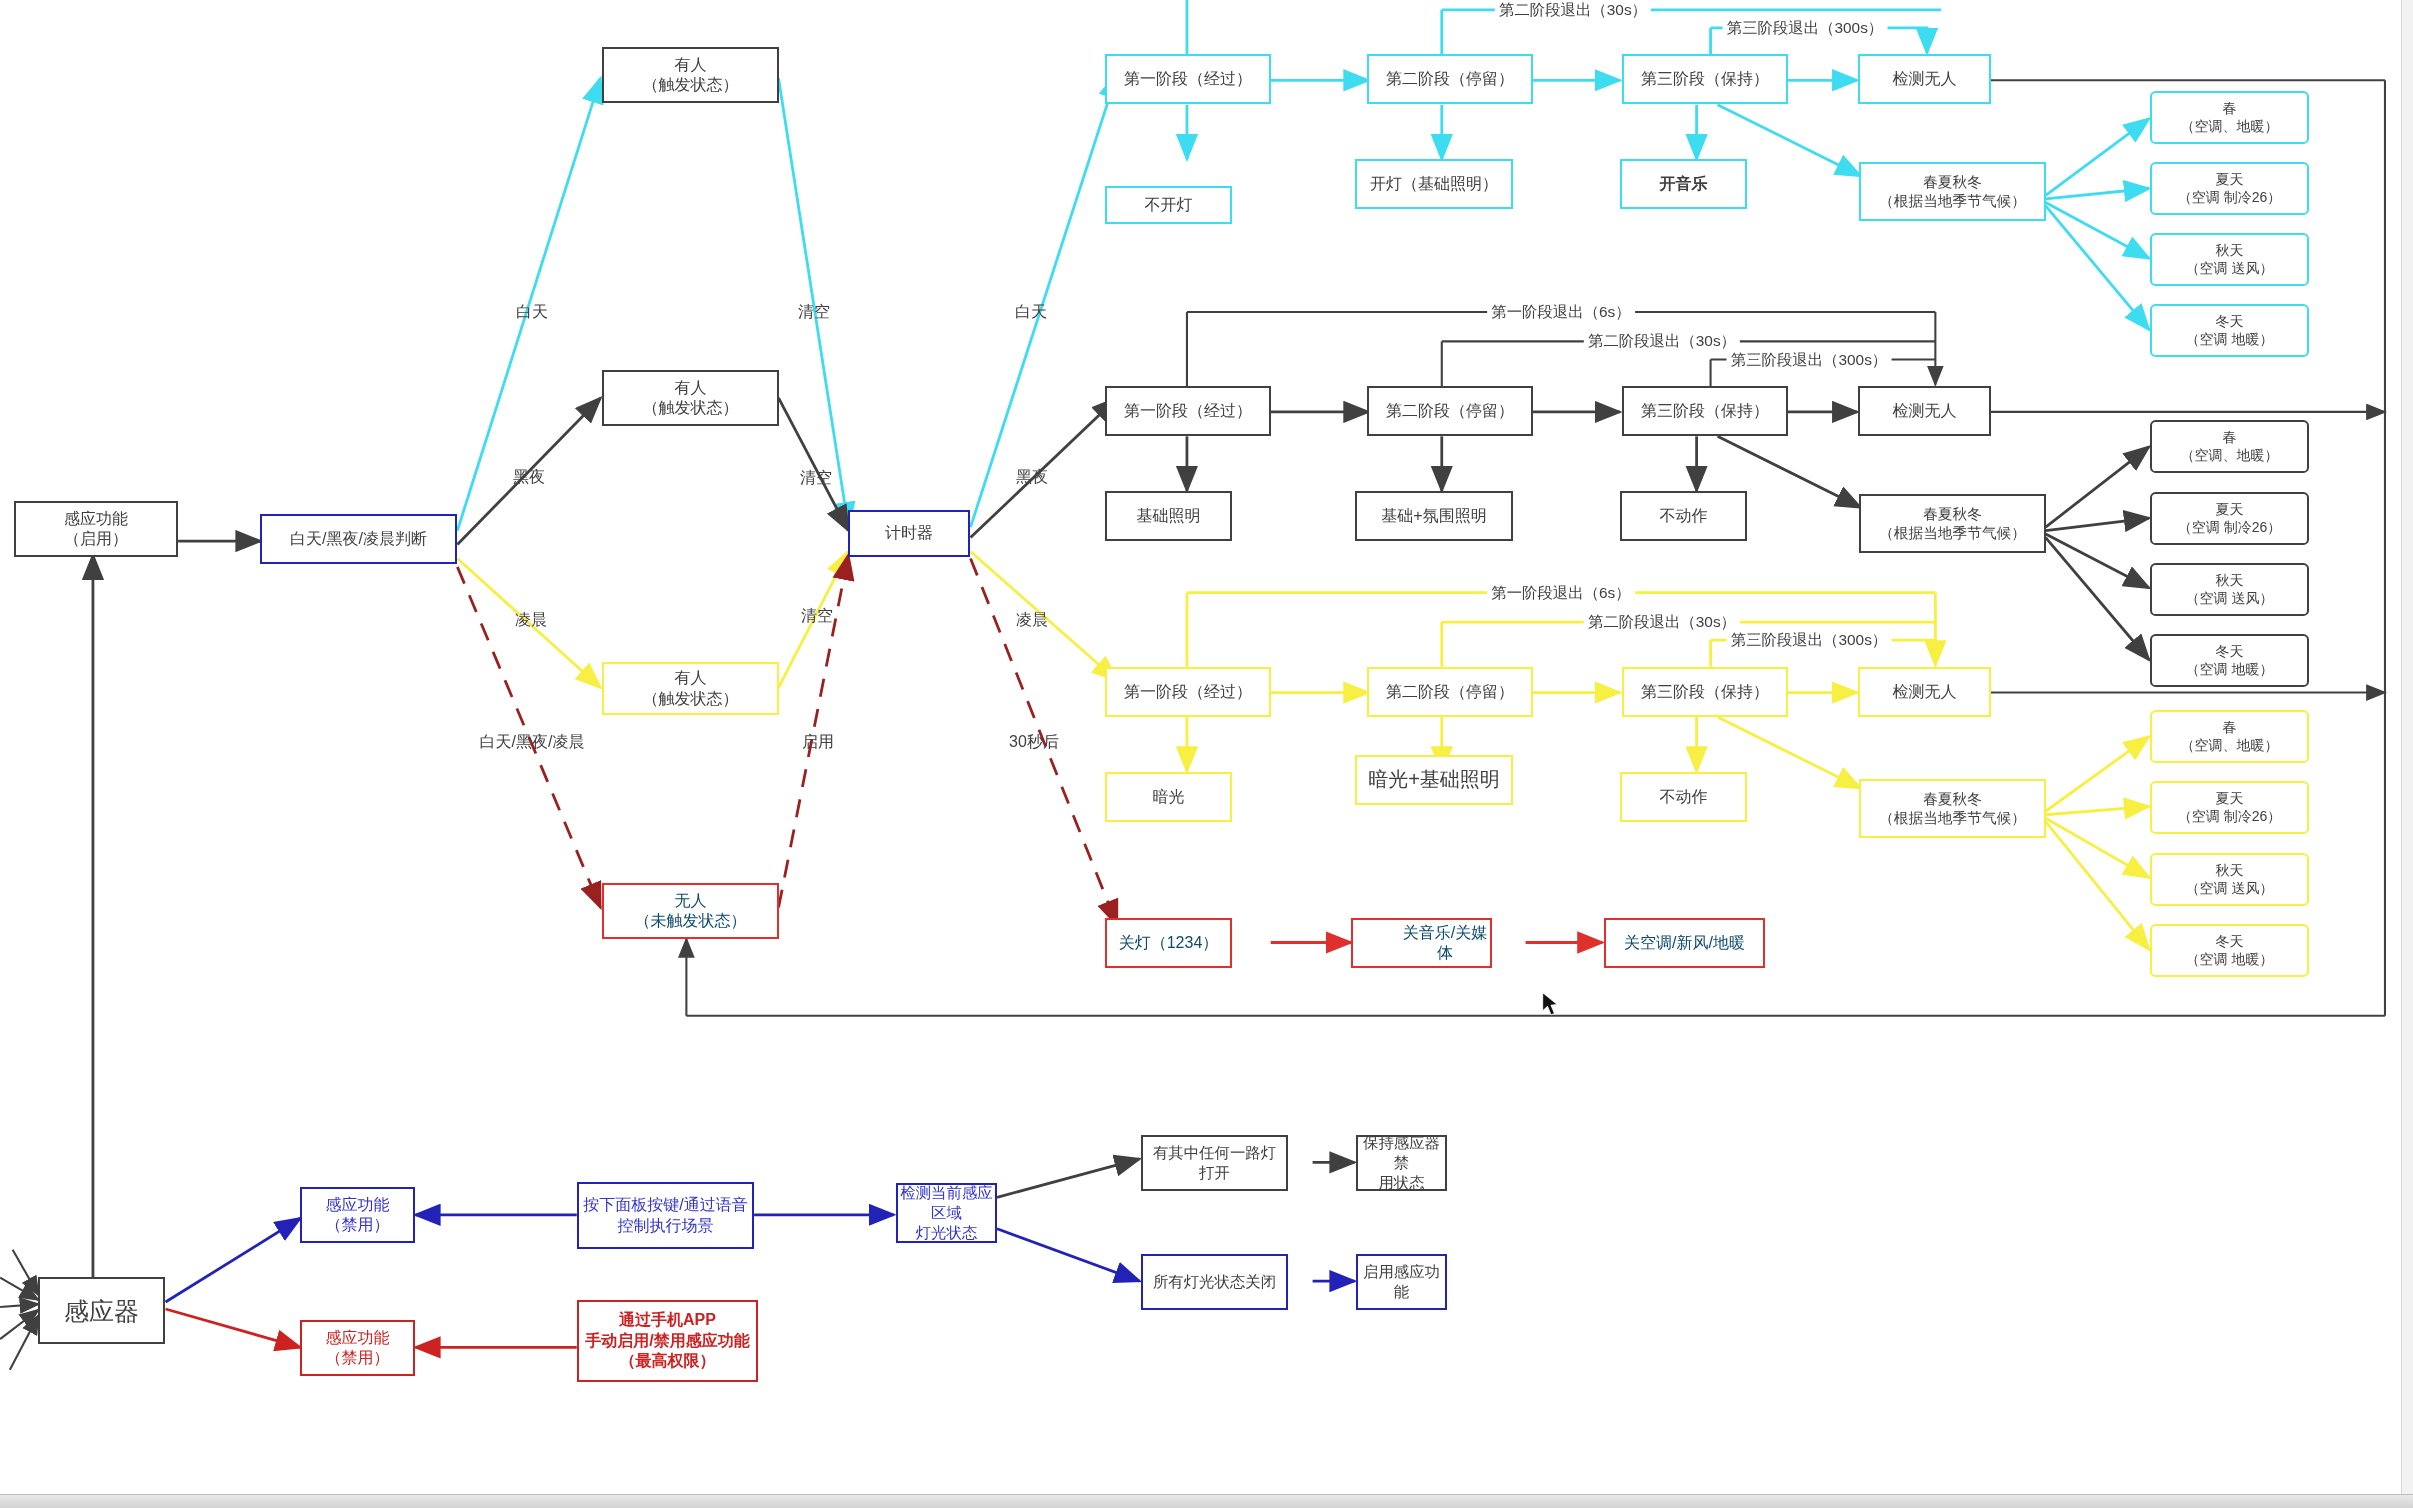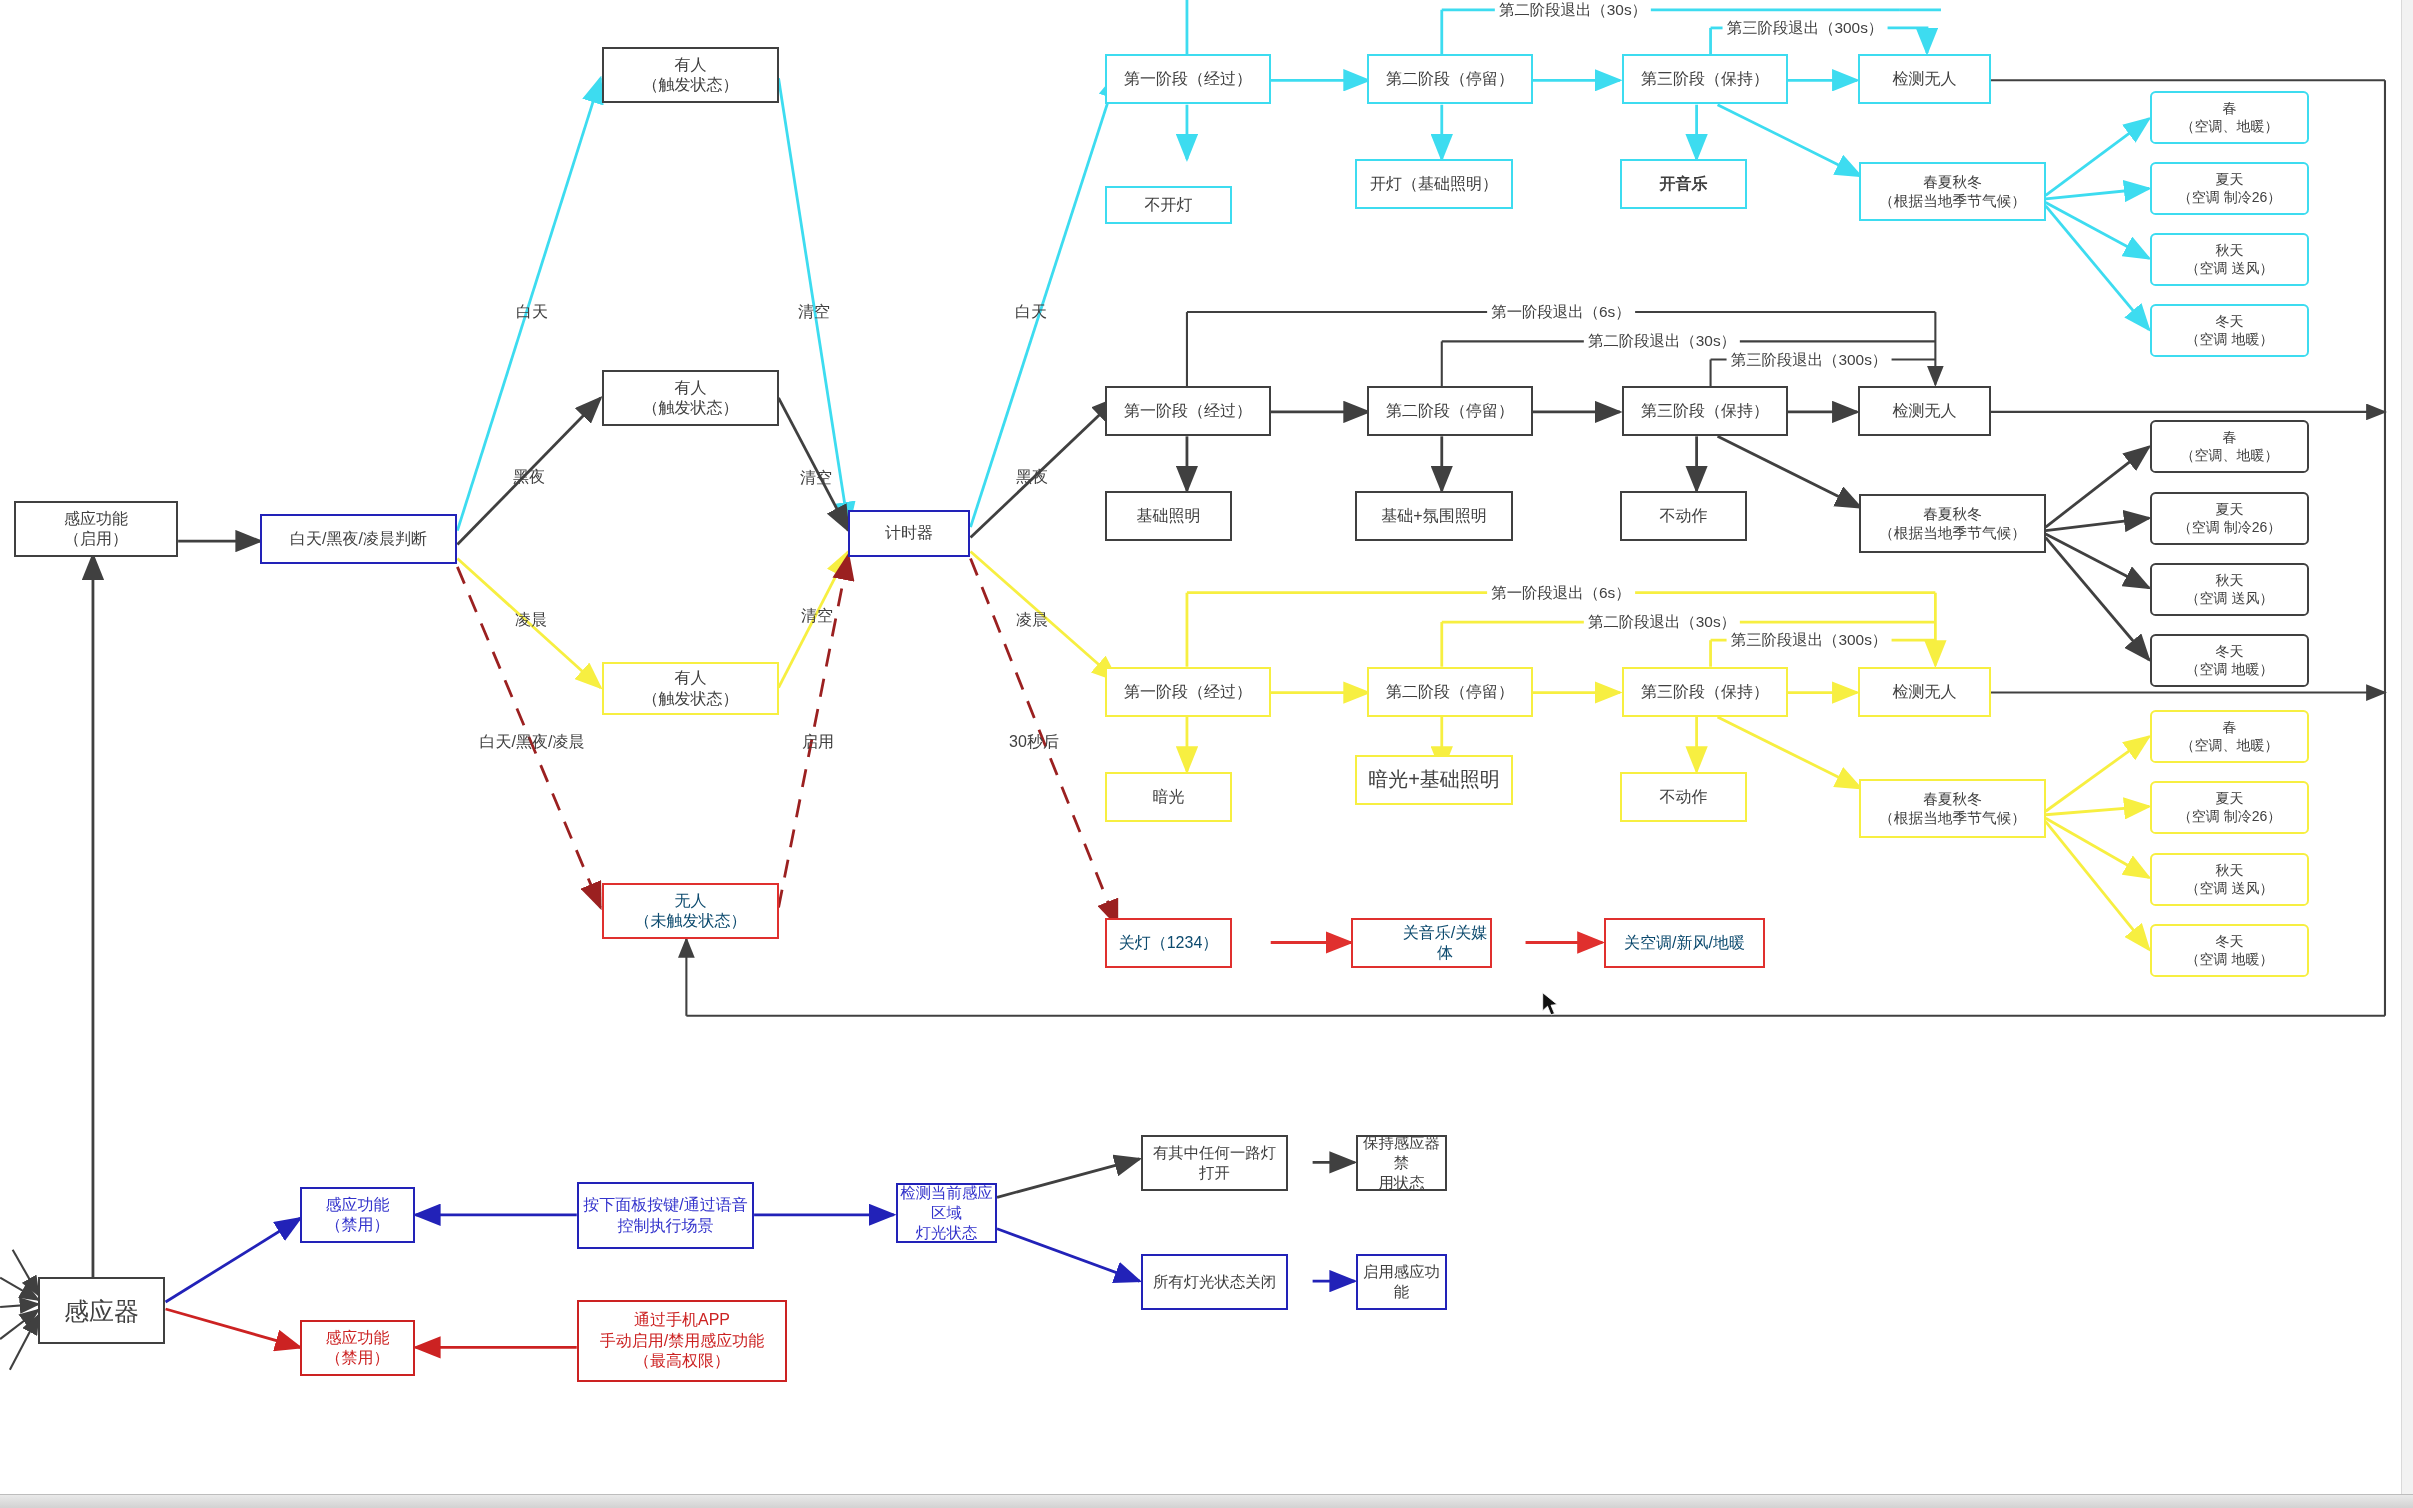--- a/index.html
+++ b/index.html
@@ -251,21 +251,21 @@
 （空调 送风）</div>
   <div class="node n-yellow" style="left:2150px;top:924px;width:159px;height:53px;font-size:14px;border-radius:5.6px;">冬天
 （空调 地暖）</div>
 
   <div class="node n-blue" style="left:300px;top:1187px;width:115px;height:56px;font-size:16px;">感应功能
 （禁用）</div>
   <div class="node n-redtxt" style="left:300px;top:1320px;width:115px;height:56px;font-size:16px;">感应功能
 （禁用）</div>
   <div class="node n-blue" style="left:577px;top:1182px;width:177px;height:67px;font-size:16px;">按下面板按键/通过语音
 控制执行场景</div>
-  <div class="node n-redtxt" style="left:577px;top:1300px;width:210px;height:82px;font-size:16px;">通过手机APP
+  <div class="node n-redtxt" style="left:577px;top:1300px;width:181px;height:82px;font-size:16px;font-weight:bold;">通过手机APP
 手动启用/禁用感应功能
 （最高权限）</div>
   <div class="node n-blue" style="left:896px;top:1183px;width:101px;height:60px;font-size:15.4px;">检测当前感应区域
 灯光状态</div>
   <div class="node n-black" style="left:1141px;top:1135px;width:147px;height:56px;font-size:15.4px;">有其中任何一路灯
 打开</div>
   <div class="node n-black" style="left:1356px;top:1135px;width:91px;height:56px;font-size:15.4px;">保持感应器禁
 用状态</div>
   <div class="node n-blue-dark" style="left:1141px;top:1254px;width:147px;height:56px;font-size:15.4px;">所有灯光状态关闭</div>
   <div class="node n-blue-dark" style="left:1356px;top:1254px;width:91px;height:56px;font-size:15.4px;">启用感应功能</div>

